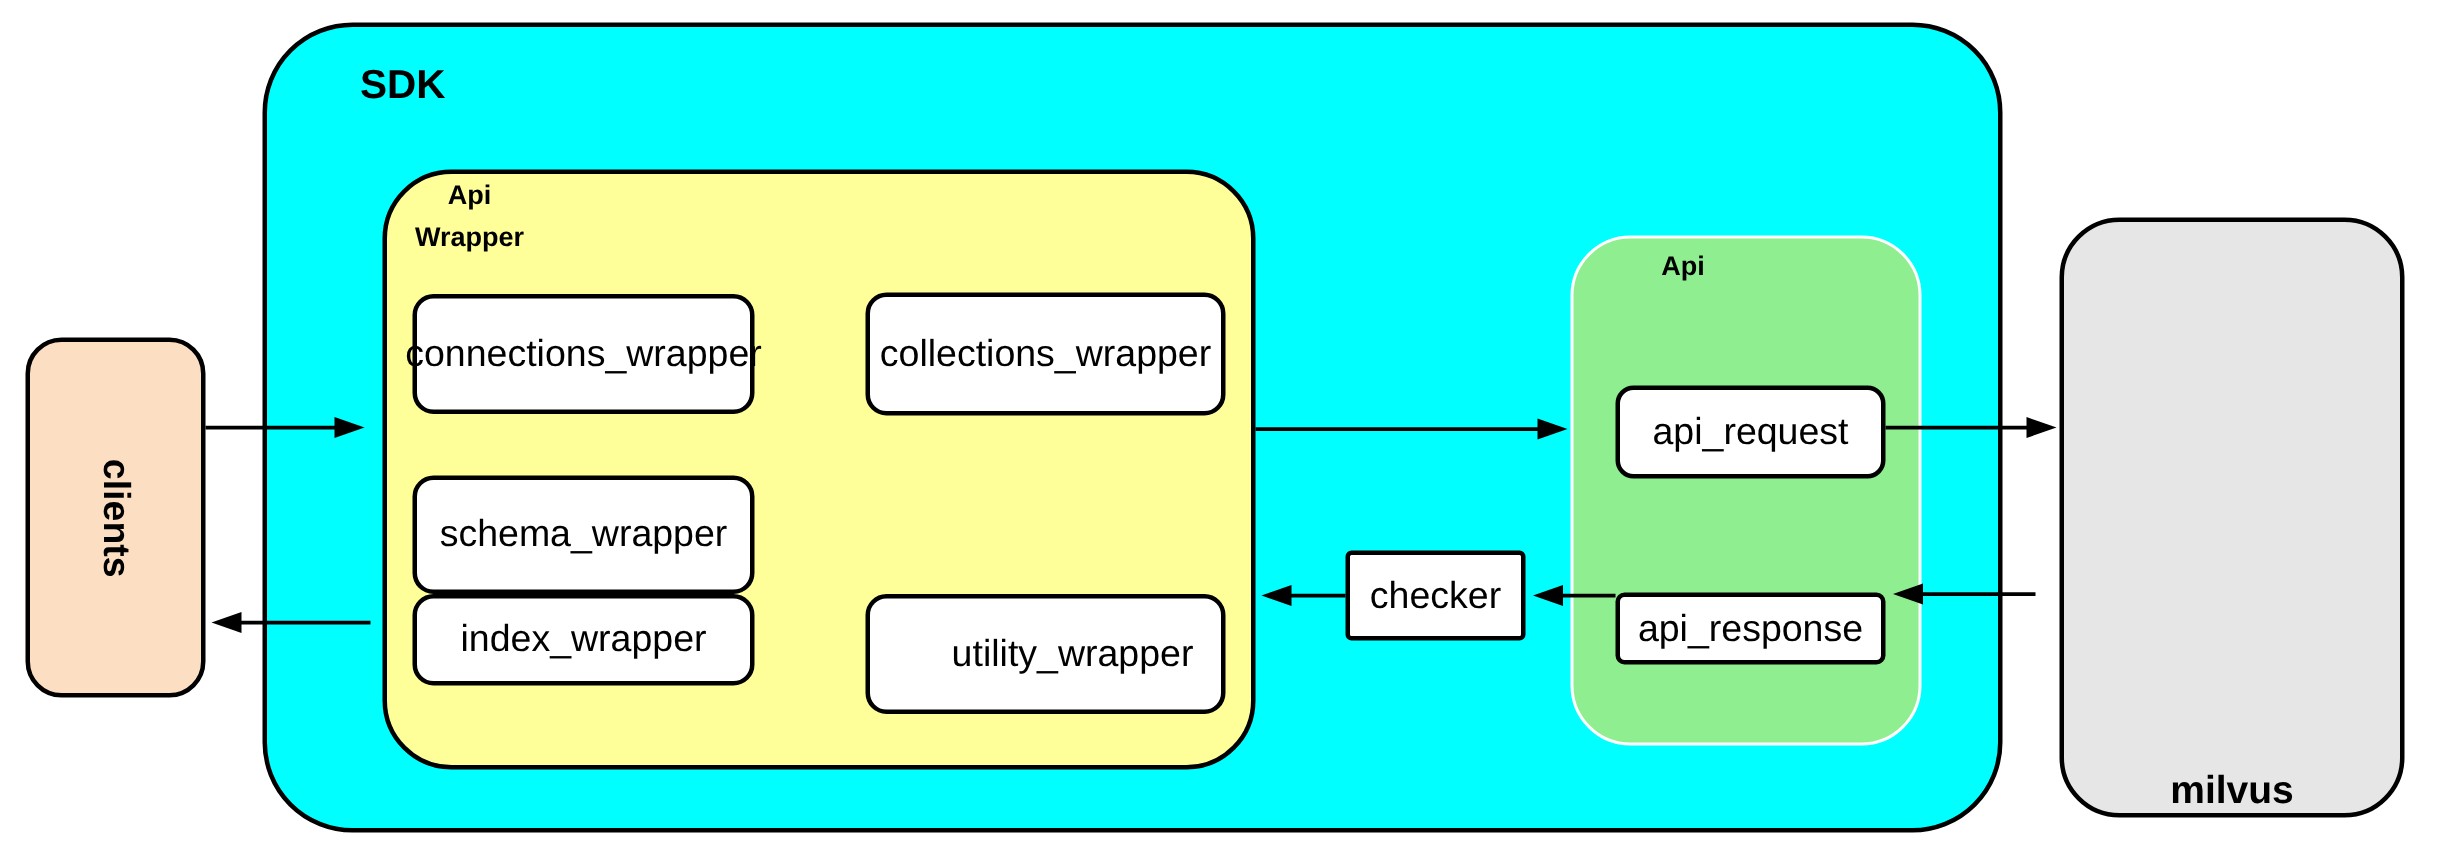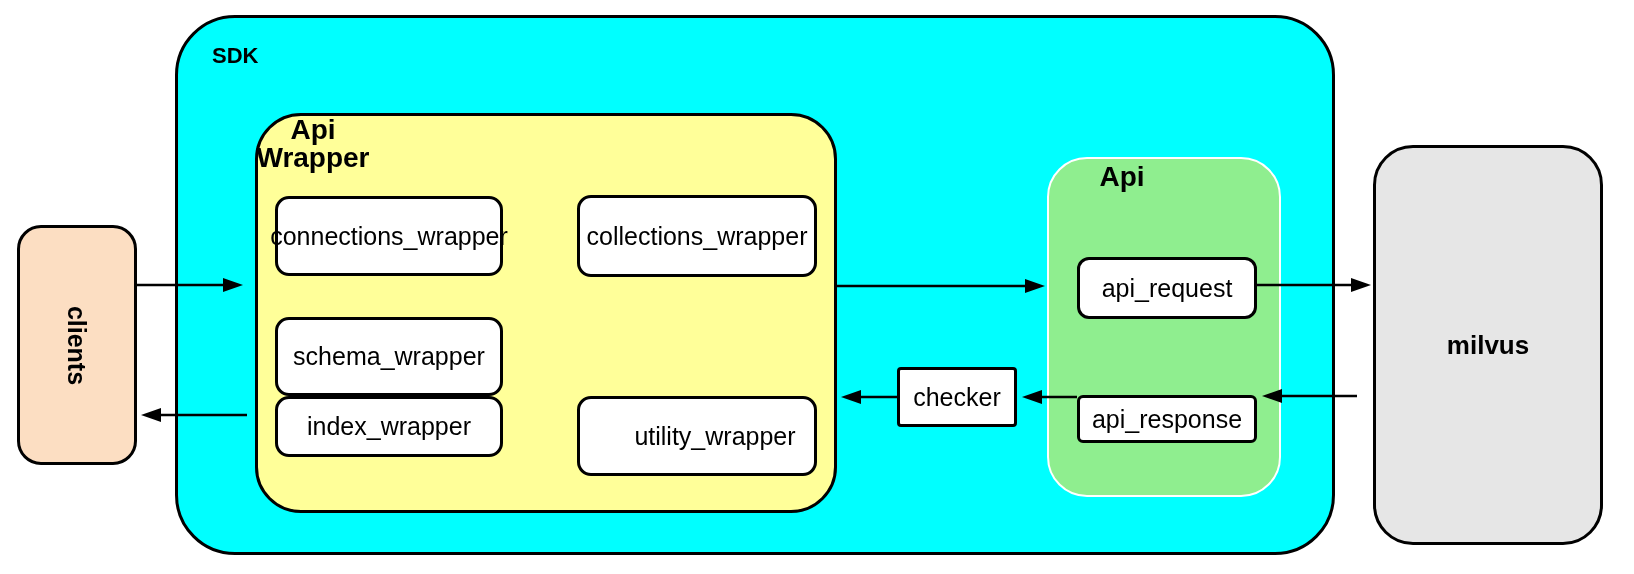--- a/index.html
+++ b/index.html
@@ -7,40 +7,40 @@
     position:relative; width:1634px; height:574px; overflow:hidden;
     font-family:"Liberation Sans", sans-serif; color:#000;
   }
   .canvas * { box-sizing:border-box; }
   .node { position:absolute; }
 
   .sdk       { left:175px; top:15px;  width:1160px; height:540px; background:#00FFFF; border:3px solid #000; border-radius:60px; }
   .wrapper   { left:255px; top:113px; width:582px;  height:400px; background:#FFFF99; border:3px solid #000; border-radius:46px; }
   .gateway   { left:1047px;top:157px; width:234px;  height:340px; background:#8FEE8F; border:2px solid #ffffff; border-radius:40px; }
   .milvus    { left:1373px;top:145px; width:230px;  height:400px; background:#E6E6E6; border:3px solid #000; border-radius:40px;
-               display:flex; align-items:center; justify-content:center; font-weight:bold; font-size:26px; }
+               display:flex; align-items:flex-end; justify-content:center; font-weight:bold; font-size:26px; }
   .clients   { left:17px;  top:225px; width:120px;  height:240px; background:#FCDEC2; border:3px solid #000; border-radius:24px;
                display:flex; align-items:center; justify-content:center; }
   .clients-label { transform:rotate(90deg); white-space:nowrap; font-weight:bold; font-size:25px; }
 
   .wbox { position:absolute; background:#fff; border:3px solid #000; border-radius:14px;
           display:flex; align-items:center; justify-content:center; font-size:25px; white-space:nowrap; }
   .w-connections { left:275px; top:196px; width:228px; height:80px; }
   .w-collections { left:577px; top:195px; width:240px; height:82px; }
   .w-schema      { left:275px; top:297px; width:228px; height:79px;margin-top:20px; }
   .w-partition   { left:577px; top:297px; width:240px; height:79px; }
   .w-index       { left:275px; top:396px; width:228px; height:61px; }
   .w-utility     { left:577px; top:396px; width:240px; height:80px;padding-left:36px; }
 
   .checker      { left:897px;  top:367px; width:120px; height:60px; border-radius:4px; }
   .api-request  { left:1077px; top:257px; width:180px; height:62px; border-radius:12px; }
   .api-response { left:1077px; top:367px; width:180px; height:48px; border-radius:6px;margin-top:28px; }
 
-  .blk-label { position:absolute; font-weight:bold; font-size:28px; line-height:28px; }
-  .sdk-label        { left:212px;  top:42px;  font-size:22px; }
+  .blk-label { position:absolute; font-weight:bold; font-size:18px; line-height:28px; }
+  .sdk-label        { left:240px;  top:42px;  font-size:27px; }
   .apiwrapper-label { left:254px;  top:116px; width:118px; text-align:center; }
   .apigateway-label { left:1052px; top:163px; width:140px; text-align:center; }
 
   svg.edges { position:absolute; left:0; top:0; width:1634px; height:574px; pointer-events:none; }
   svg.edges line { stroke:#000; stroke-width:2.5; }
   svg.edges polygon { fill:#000; stroke:none; }
 </style>
 </head>
 <body>
 

